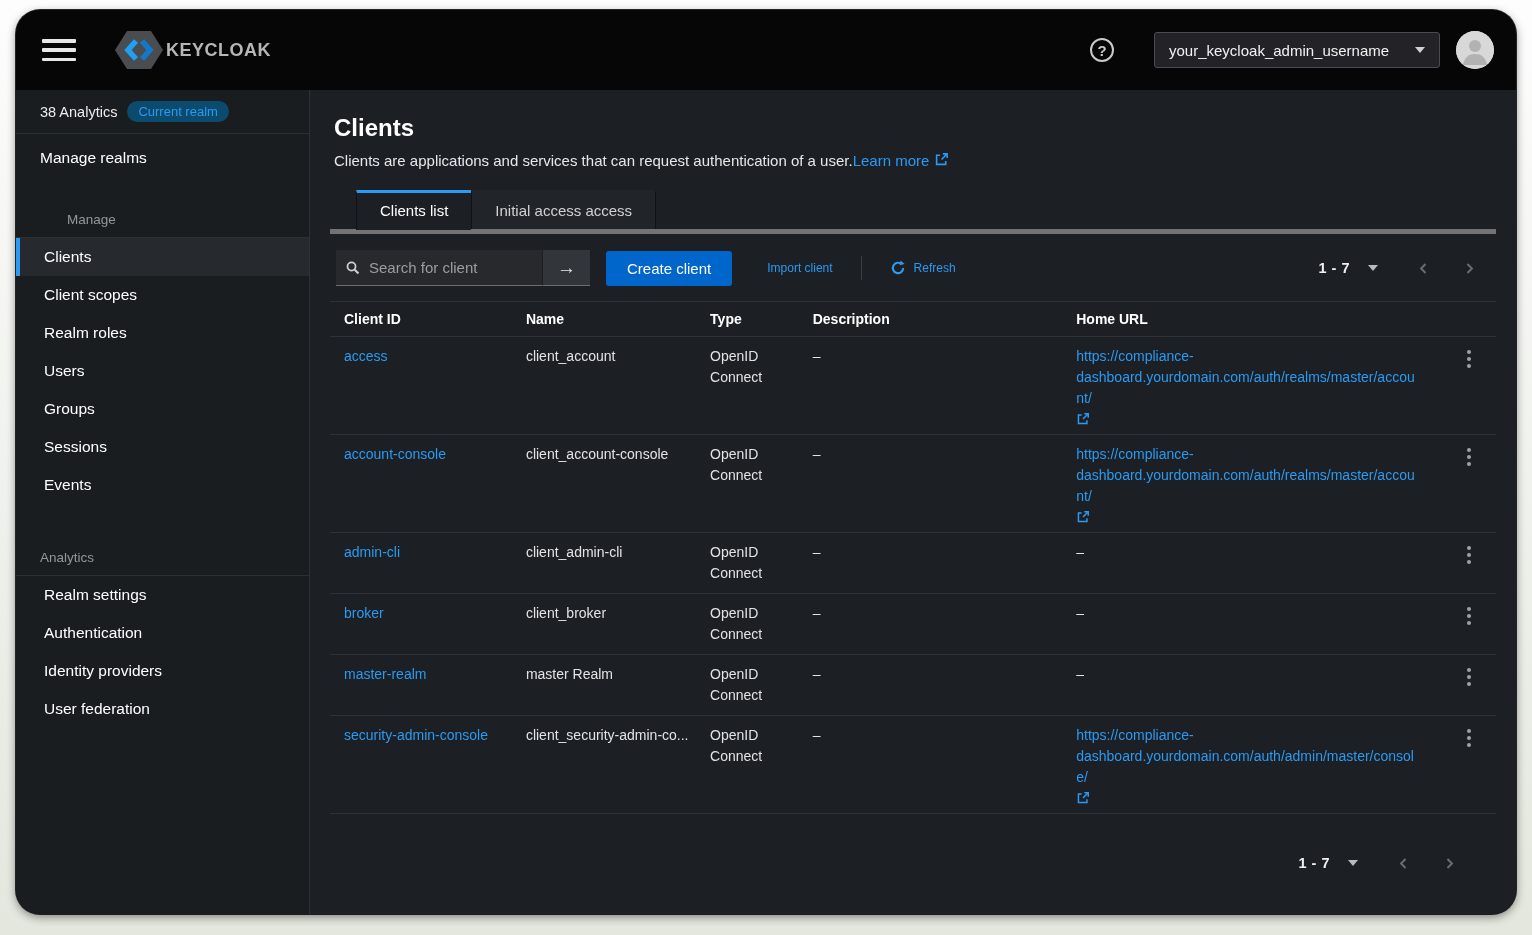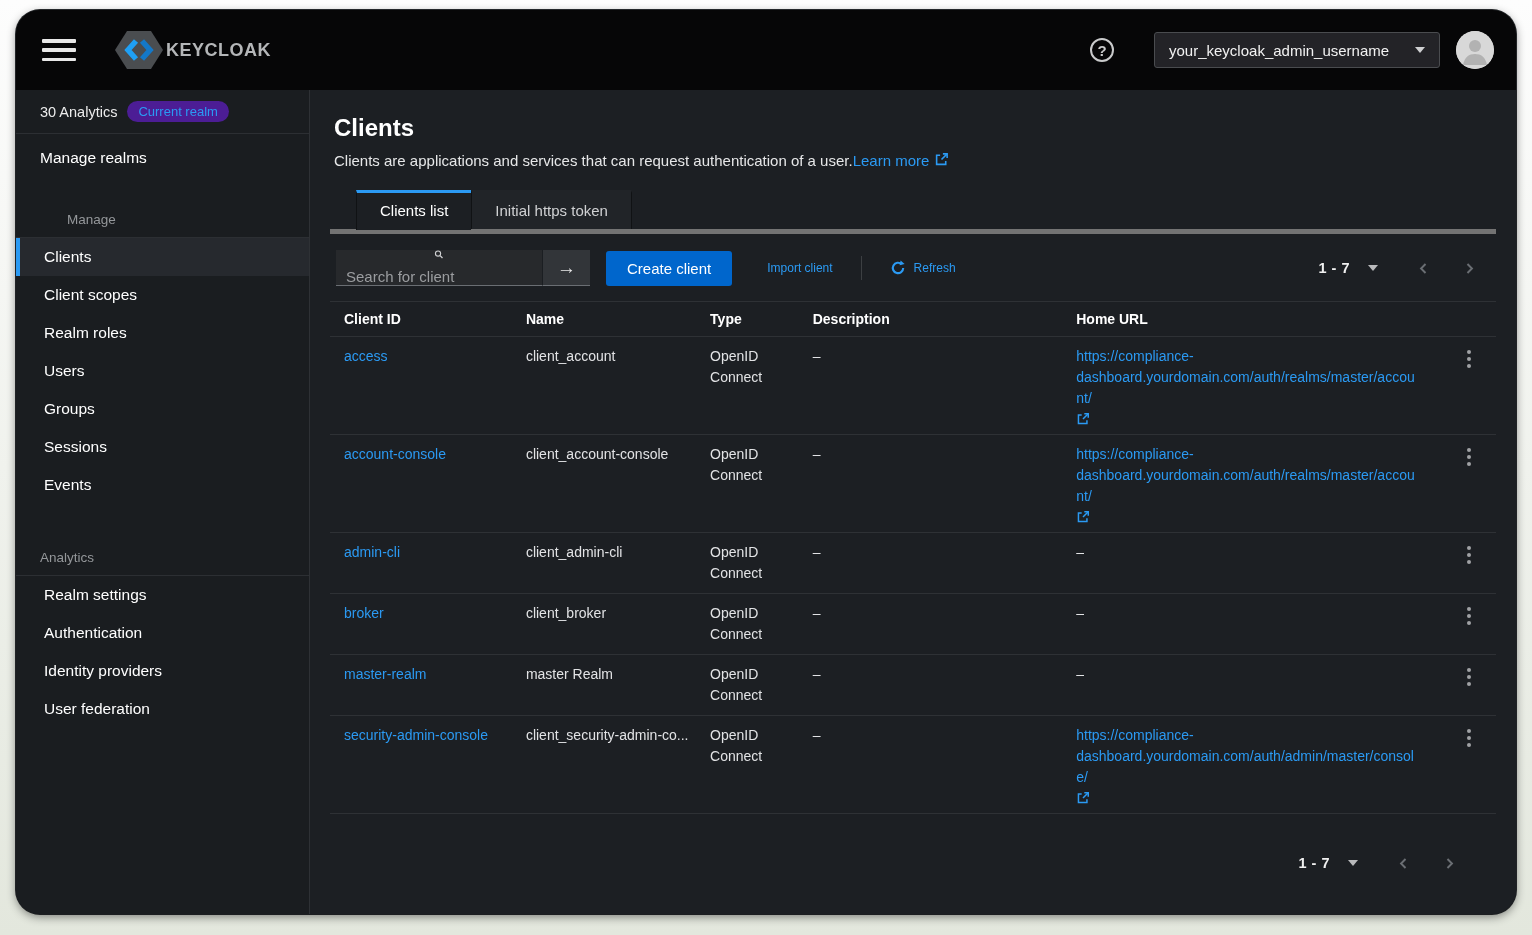--- a/index.html
+++ b/index.html
@@ -30,42 +30,42 @@
   .user-dropdown .name { font-size:15px; color:#f2f2f2; flex:1; }
   .caret-down { width:0; height:0; border-left:5px solid transparent; border-right:5px solid transparent; border-top:6px solid #cfd0d2; }
   .avatar { width:38px; height:38px; border-radius:50%; background:#d8d8d8; margin-left:16px; overflow:hidden; flex:0 0 38px; cursor:pointer; }
   
   .body-row { flex:1; display:flex; min-height:0; }
   .sidebar { width:294px; flex:0 0 294px; background:#1a1d20; border-right:1px solid #2e3135; display:flex; flex-direction:column; }
   .content { flex:1; background:#1c1f23; min-width:0; display:flex; flex-direction:column; }
   
   .realm-row { height:44px; display:flex; align-items:center; gap:10px; padding:0 24px; border-bottom:1px solid #2c2f33; }
   .realm-name { font-size:14.5px; color:#ececec; }
-  .realm-badge { font-size:13px; color:#2b9af3; background:#4c1d95; border-radius:12px; padding:3px 11px; white-space:nowrap; }
+  .realm-badge { font-size:13px; color:#2b9af3; background:#0c4a6e; border-radius:12px; padding:3px 11px; white-space:nowrap; }
   .manage-realms { padding:15px 24px; font-size:15.5px; color:#fff; cursor:pointer; }
   .nav-label { padding:46px 24px 10px; font-size:13.5px; color:#94979a; }
   .nav-divider { border-bottom:1px solid #2c2f33; }
   .nav-item { padding:10px 24px; font-size:15.5px; color:#fff; cursor:pointer; border-left:4px solid transparent; }
   .nav-item.active { background:#26292e; border-left-color:#2b9af3; }
   
   .main-scroll { padding:0 20px; display:flex; flex-direction:column; flex:1; min-height:0; }
   .page-title { margin:24px 4px 0; font-size:24px; font-weight:700; color:#fff; }
   .page-desc { margin:10px 4px 0; font-size:15px; color:#e6e7e8; }
   .learn-more { color:#2b9af3; text-decoration:none; cursor:pointer; }
   .ext-icon-inline { display:inline-block; vertical-align:-1px; margin-left:5px; }
   
   .tabs-row { display:flex; margin-top:20px; border-bottom:5px solid #737373; padding-left:26px; }
   .tab { padding:9px 23px 10px; font-size:15px; color:#d0d1d3; background:#212428; border-top:3px solid transparent;
     border-left:1px solid #101214; cursor:pointer; }
   .tab:last-child { border-right:1px solid #101214; }
   .tab.active { background:#1c1f23; border-top-color:#2b9af3; color:#fff; margin-bottom:-1px; padding-bottom:11px; }
   
   .toolbar { display:flex; align-items:center; padding:16px 4px 15px 6px; }
   .search-group { display:flex; height:36px; }
-  .search-input-wrap { width:206px; background:#27292c; border-bottom:1px solid #6a6e73; display:flex; align-items:center; padding:0 10px; gap:9px;flex-direction:column; }
+  .search-input-wrap { width:206px; background:#27292c; border-bottom:1px solid #6a6e73; display:flex; align-items:center; padding:0 10px; gap:9px; }
   .search-input-wrap input { background:transparent; border:0; outline:0; color:#e6e6e6; font-size:15px; width:100%;
     font-family:"Liberation Sans", sans-serif; }
   .search-input-wrap input::placeholder { color:#9b9da0; }
   .search-go { width:48px; background:#323539; border-left:1px solid #1b1e22; display:flex; align-items:center; justify-content:center;
     color:#e8e8e8; font-size:19px; cursor:pointer; border-bottom:1px solid #6a6e73;}
   .search-go::before { content:"\2192"; }
   .btn-primary { margin-left:16px; background:#0066cc; border:0; color:#fff; font-size:15px; padding:9px 21px; border-radius:3px;
     cursor:pointer; font-family:"Liberation Sans", sans-serif; }
   .link-action { color:#2b9af3; font-size:12px; text-decoration:none; cursor:pointer; }
   .import-link { margin-left:35px; }
@@ -123,21 +123,21 @@
         <circle cx="19" cy="15" r="6" fill="#b2b2b2"></circle>
         <path d="M7 34c1.5-8 6-11 12-11s10.5 3 12 11z" fill="#b2b2b2"></path>
       </svg>
     </div>
   </div>
 
   <div class="body-row">
 
     <nav class="sidebar">
       <div class="realm-row">
-        <span class="realm-name">30 Analytics</span>
+        <span class="realm-name">38 Analytics</span>
         <span class="realm-badge">Current realm</span>
       </div>
       <div class="manage-realms">Manage realms</div>
 
       <div class="nav-label" style="padding-top:30px;margin-left:27px;">Manage</div>
       <div class="nav-divider"></div>
       <div class="nav-item active">Clients</div>
       <div class="nav-item">Client scopes</div>
       <div class="nav-item">Realm roles</div>
       <div class="nav-item">Users</div>
@@ -159,21 +159,21 @@
         <p class="page-desc">
           <span>Clients are applications and services that can request authentication of a user.</span><a class="learn-more"><span>Learn more</span><span class="ext-icon-inline"><svg width="15" height="15" viewBox="0 0 16 16">
                   <path d="M6.5 3.5H2.8v9.7h9.7V9.5" fill="none" stroke="#2b9af3" stroke-width="1.7"></path>
                   <path d="M9.5 2h4.5v4.5" fill="none" stroke="#2b9af3" stroke-width="1.7"></path>
                   <path d="M13.7 2.3L8 8" fill="none" stroke="#2b9af3" stroke-width="1.7"></path>
                 </svg></span></a>
         </p>
 
         <div class="tabs-row">
           <div class="tab active">Clients list</div>
-          <div class="tab">Initial https token</div>
+          <div class="tab">Initial access access</div>
         </div>
 
         <div class="toolbar">
           <div class="search-group">
             <div class="search-input-wrap">
               <svg width="16" height="16" viewBox="0 0 16 16">
                 <circle cx="6.3" cy="6.3" r="4.6" fill="none" stroke="#cfd0d2" stroke-width="2"></circle>
                 <line x1="10" y1="10" x2="14.2" y2="14.2" stroke="#cfd0d2" stroke-width="2.4"></line>
               </svg>
               <input type="text" placeholder="Search for client" style="">

